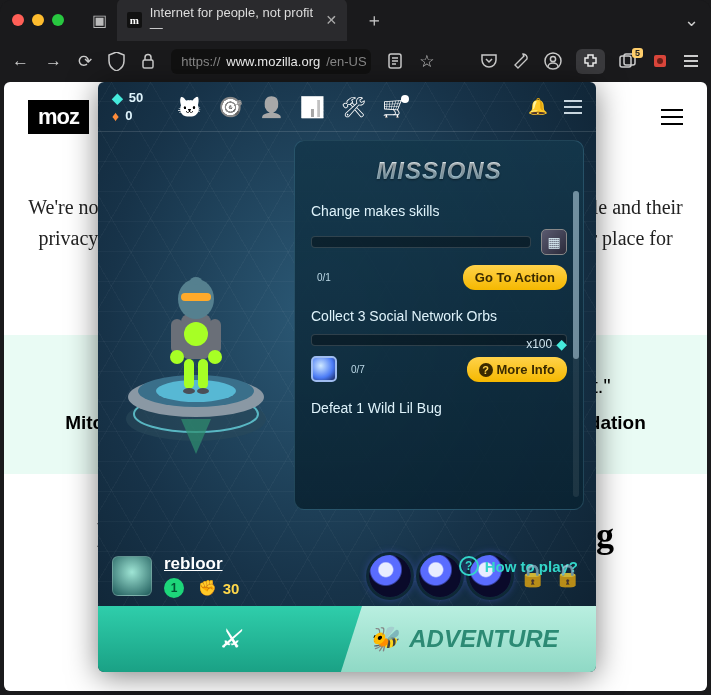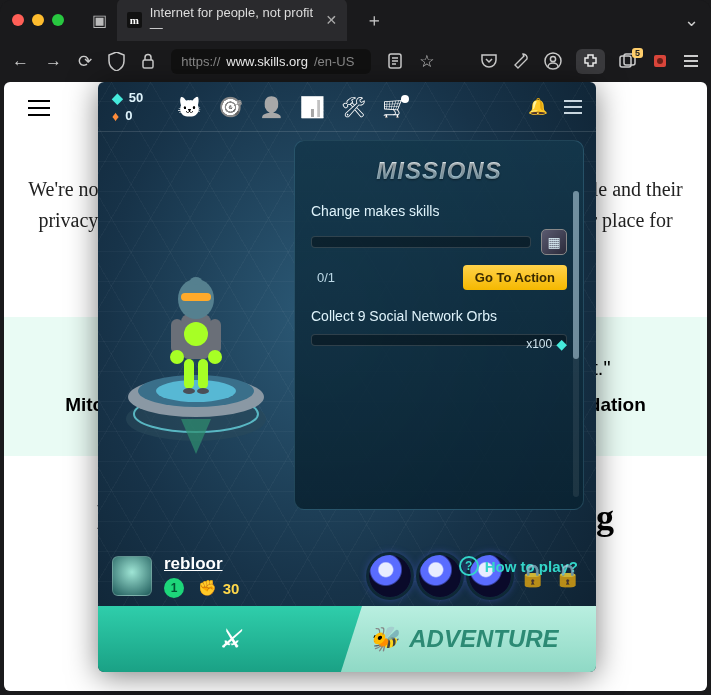--- a/index.html
+++ b/index.html
@@ -72,22 +72,22 @@
   .missions h2 { text-align:center; font:italic bold 24px Arial; letter-spacing:1px;
     background:linear-gradient(#fff,#a2d6ee); -webkit-background-clip:text; background-clip:text; color:transparent;
     text-shadow:0 1px 2px rgba(0,0,0,0.4); margin-bottom:18px;}
   .mission { margin-bottom:18px; font-size:14px; position:relative;}
   .mission-title { color:#dff3fb; margin-bottom:10px; }
   .mission-row { display:flex; align-items:center; gap:10px; }
   .reward-ic { width:26px; height:26px; border-radius:5px; background:linear-gradient(135deg,#5a5a70,#2a2a3a); border:1px solid #888; display:flex;align-items:center;justify-content:center;font-size:14px;}
   .orb-ic{background:radial-gradient(circle at 35% 35%,#cfe9ff,#4a7af5 60%,#16245a);border:2px solid #9fbcf0;}
   .pbar { flex:1; height:12px; background:rgba(0,0,0,0.35); border:1px solid rgba(255,255,255,0.15); border-radius:4px; }
   .prow { display:flex; align-items:center; justify-content:space-between; margin-top:10px;}
-  .pcount { color:#bcd8e6; font-size:13px; margin-left:6px;}
-  .mbtn { background:linear-gradient(#ffd24a,#f5b800); color:#3a2a00; font:bold 13px Arial; border:none; padding:5px 12px; border-radius:4px; }
+  .pcount { color:#bcd8e6; font-size:10px; margin-left:6px;}
+  .mbtn { background:linear-gradient(#ffd24a,#f5b800); color:#3a2a00; font:bold 13px Arial; border:none; padding:5px 12px; border-radius:12px; }
   .mbtn.info::before{content:"? ";background:#3a2a00;color:#ffd24a;border-radius:50%;display:inline-block;width:14px;height:14px;line-height:14px;text-align:center;margin-right:4px;font-size:11px;}
   .reward-tag { position:absolute; right:0; top:28px; font-size:12px; color:#cfe4ee; display:flex; align-items:center; gap:4px;}
   .scrollbar { position:absolute; right:4px; top:50px; bottom:12px; width:6px; background:rgba(255,255,255,0.08); border-radius:3px;}
   .scrollbar::before{content:"";position:absolute;left:0;top:0;width:100%;height:55%;background:rgba(190,220,235,0.5);border-radius:3px;}
   .howto { position:absolute; right:18px; bottom:-30px; color:#33d6c9; font:bold 15px Arial; display:flex; gap:6px; align-items:center;padding-left:24px;}
   .howto::before{content:"?";border:2px solid #33d6c9;border-radius:50%;width:16px;height:16px;display:flex;align-items:center;justify-content:center;font-size:12px;}
 
   .player-row { height:60px; display:flex; align-items:center; padding:0 14px; gap:12px; }
   .pava { width:40px;height:40px;border-radius:6px;background:radial-gradient(circle at 50% 40%,#9fe5d5,#1e5a5a);border:1px solid rgba(255,255,255,0.2);}
   .pname { color:#fff; font:bold 17px Arial;text-decoration:underline; }
@@ -137,21 +137,21 @@
         </svg>
     </span>
     <span class="tb-ic">
       <svg width="14" height="16" viewBox="0 0 14 16">
           <rect x="2" y="7" width="10" height="8" rx="1.5" fill="none" stroke="#ccc" stroke-width="1.5"></rect>
           <path d="M4 7 V4.5 a3 3 0 0 1 6 0 V7" fill="none" stroke="#ccc" stroke-width="1.5"></path>
         </svg>
     </span>
     <div class="addr">
       <span class="proto">https://</span>
-        <span class="host">www.skills.org</span>
+        <span class="host">www.mozilla.org</span>
         <span class="proto">/en-US</span>
     </div>
     <span class="tb-ic">
       <svg width="16" height="16" viewBox="0 0 16 16">
           <rect x="2" y="1" width="12" height="14" rx="2" fill="none" stroke="#ccc" stroke-width="1.5"></rect>
           <line x1="5" y1="5" x2="11" y2="5" stroke="#ccc" stroke-width="1.5"></line>
           <line x1="5" y1="8" x2="11" y2="8" stroke="#ccc" stroke-width="1.5"></line>
           <line x1="5" y1="11" x2="9" y2="11" stroke="#ccc" stroke-width="1.5"></line>
         </svg>
     </span>
@@ -197,20 +197,21 @@
             <line x1="1" y1="2" x2="15" y2="2" stroke="#ccc" stroke-width="2"></line>
             <line x1="1" y1="7" x2="15" y2="7" stroke="#ccc" stroke-width="2"></line>
             <line x1="1" y1="12" x2="15" y2="12" stroke="#ccc" stroke-width="2"></line>
           </svg>
       </span>
     </div>
   </div>
 
   <div class="page">
     <div class="page-head">
+      <span class="moz-logo">moz</span>
       <div class="burger">
           <span></span>
           <span></span>
           <span></span>
         </div>
     </div>
     <div class="hero-text">We're not a normal tech company. The things we create prioritize people and their privacy over profits. We exist to make the internet a healthier, happier place for everyone.</div>
     <div class="quote-band">
       <div>"The health of the internet and online life is why we exist."</div>
       <div class="quote-attr">Mitchell Baker, Executive Chair of the Board, Mozilla Foundation</div>
@@ -284,30 +285,40 @@
             <div class="pbar"></div>
             <div class="reward-ic">▦</div>
           </div>
           <div class="prow">
             <span class="pcount">0/1</span>
             <button class="mbtn">Go To Action</button>
           </div>
         </div>
 
         <div class="mission">
-          <div class="mission-title">Collect 9 Social Network Orbs</div>
+          <div class="mission-title">Collect 3 Social Network Orbs</div>
           <div class="reward-tag">
               <span>x100</span>
               <span class="gem">◆</span>
             </div>
           <div class="mission-row">
             <div class="pbar"></div>
           </div>
-        </div>
-
+          <div class="prow">
+            <span style="display:flex;align-items:center;gap:8px">
+              <span class="reward-ic orb-ic"></span>
+              <span class="pcount">0/7</span>
+            </span>
+            <button class="mbtn info">More Info</button>
+          </div>
+        </div>
+
+        <div class="mission">
+          <div class="mission-title">Defeat 1 Wild Lil Bug</div>
+        </div>
 
         <div class="scrollbar"></div>
       </div>
       <div class="howto">How to play?</div>
     </div>
 
     <div class="player-row">
       <div class="pava"></div>
       <div>
         <div class="pname">rebloor</div>

